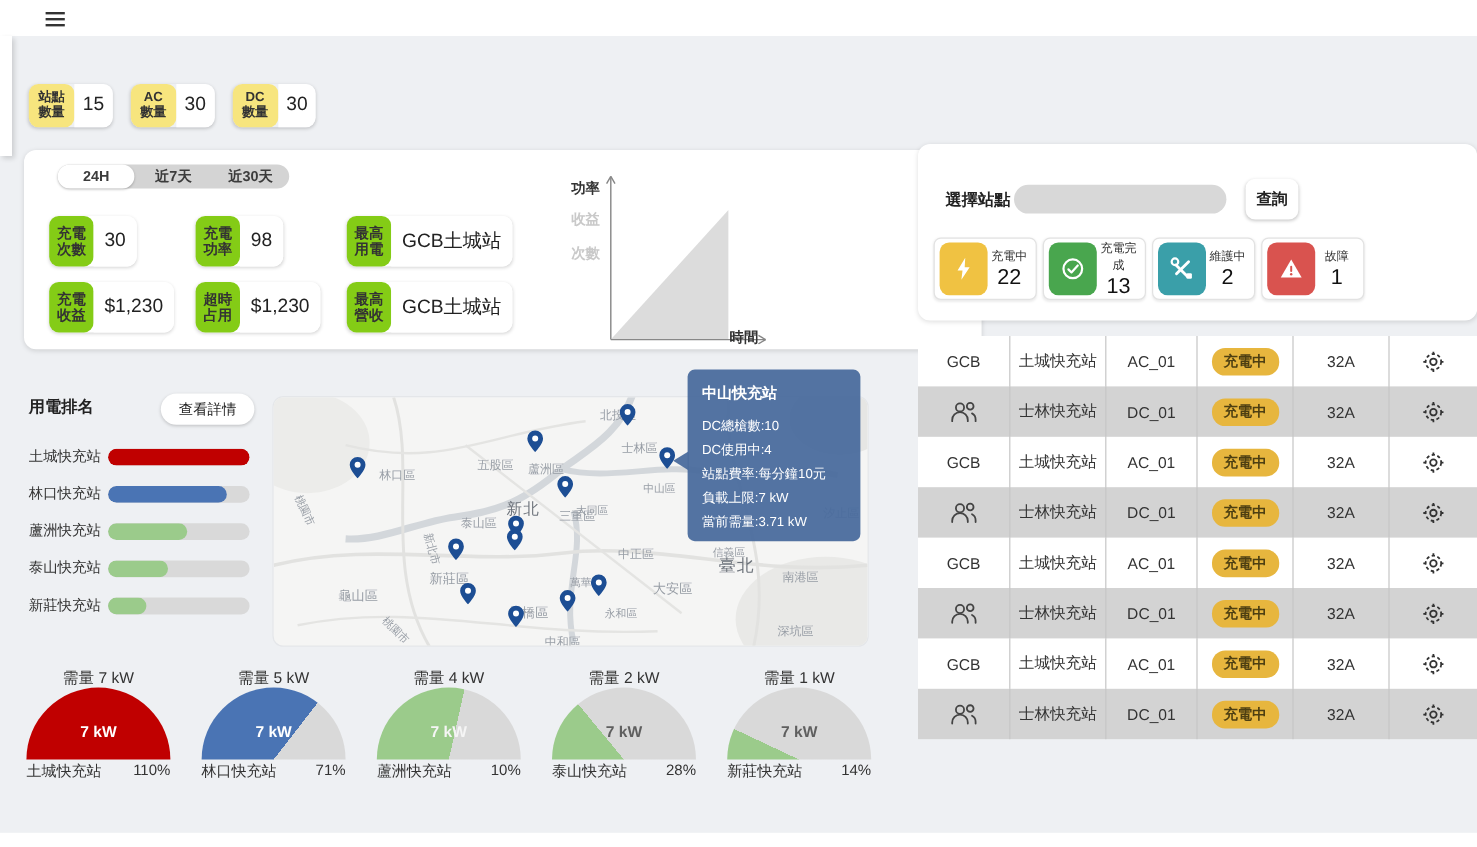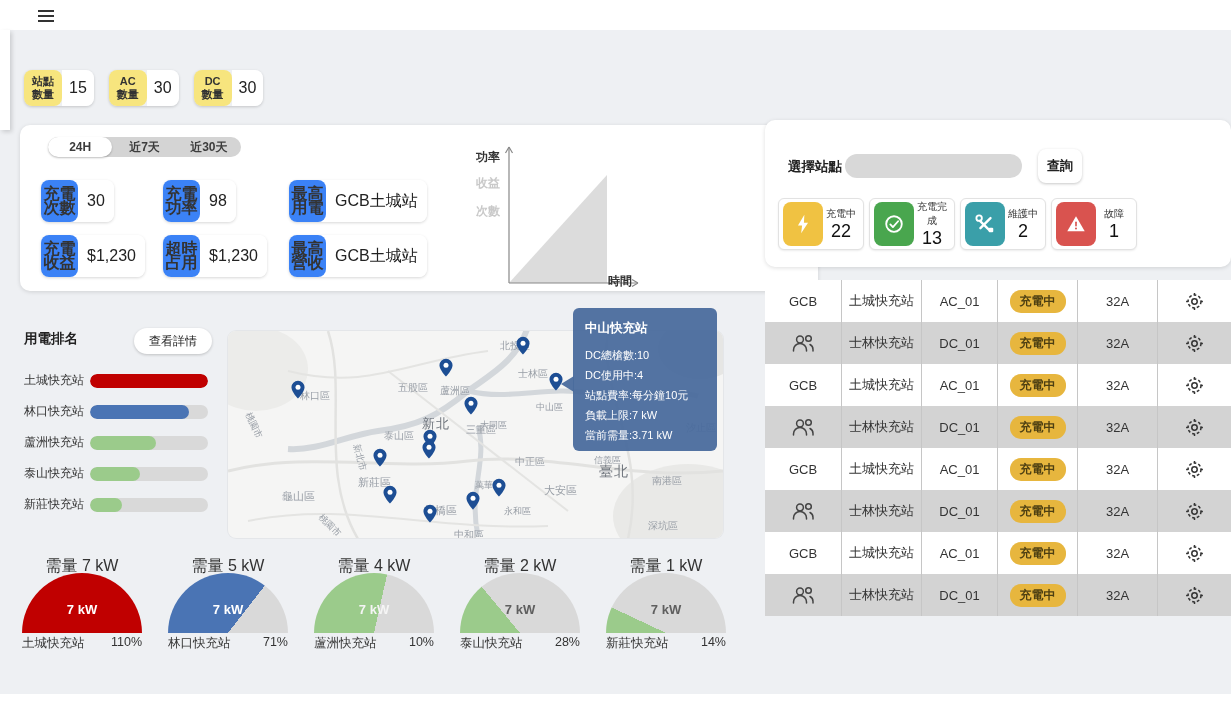--- a/index.html
+++ b/index.html
@@ -16,21 +16,21 @@
   #badges{left:24px;top:70px;display:flex;gap:15px;}
   .sum-badge{display:flex;border-radius:8px;box-shadow:0 1px 3px rgba(0,0,0,.18);}
   .sum-badge .yl{width:38px;background:#f7e57e;border-radius:8px;padding:5px 2px;text-align:center;font-size:11px;font-weight:bold;color:#333;line-height:13px;}
   .sum-badge .wv{background:#fff;border-radius:0 8px 8px 0;min-width:30px;display:flex;align-items:center;justify-content:center;font-size:16px;color:#222;padding:0 7px;}
   
   #overview-card{left:20px;top:125px;width:798px;height:166px;}
   #tabs{left:28px;top:12px;width:193px;height:20px;background:#d4d4d4;border-radius:11px;display:flex;position:absolute;}
   .tab{flex:1;display:flex;align-items:center;justify-content:center;font-size:12px;font-weight:bold;color:#3c3c3c;border-radius:11px;cursor:pointer;}
   .tab.active{background:#fff;box-shadow:0 1px 2px rgba(0,0,0,.25);}
   .stat-badge{position:absolute;display:flex;border-radius:8px;box-shadow:0 1px 3px rgba(0,0,0,.16);}
-  .stat-badge .yl{width:37px;background:#3b82f6;border-radius:8px;padding:7px 2px;text-align:center;font-size:16px;font-weight:bold;color:#333;line-height:14px;}
+  .stat-badge .yl{width:37px;background:#84cc16;border-radius:8px;padding:7px 2px;text-align:center;font-size:12px;font-weight:bold;color:#333;line-height:14px;}
   .stat-badge .wv{background:#fff;border-radius:0 8px 8px 0;display:flex;align-items:center;font-size:16px;color:#222;padding:0 9px;white-space:nowrap;}
   .axis-label{position:absolute;font-size:12px;color:#333;font-weight:bold;}
   .axis-label.dim{color:#c9c9c9;font-weight:bold;}
   
   #ranking-title{left:24px;top:330px;font-size:13.5px;font-weight:bold;color:#222;}
   #detail-btn{left:134px;top:328px;width:78px;height:26px;background:#fff;border:none;border-radius:13px;box-shadow:0 1px 3px rgba(0,0,0,.2);font-size:12px;color:#222;cursor:pointer;}
   #ranking-rows{left:24px;top:365px;width:184px;}
   .rank-row{display:flex;align-items:center;height:31px;}
   .rank-row .nm{width:66px;font-size:12px;color:#333;}
   .rank-row .track{flex:1;height:14px;background:#d9d9d9;border-radius:7px;overflow:hidden;}
@@ -40,21 +40,21 @@
   .map-label{position:absolute;color:#979da5;white-space:nowrap;}
   .map-pin{position:absolute;width:15px;height:19px;transform:translate(-50%,-100%);cursor:pointer;}
   
   #tooltip{left:573px;top:308px;width:144px;height:143px;background:rgba(74,107,157,.95);border-radius:6px;color:#fff;padding:12px 12px;z-index:5;}
   #tooltip .tt-title{font-size:12.5px;font-weight:bold;margin-bottom:8px;}
   #tooltip .tt-line{font-size:11px;line-height:20px;white-space:nowrap;}
   #tooltip .ptr{position:absolute;left:-12px;top:68px;width:0;height:0;border-top:8px solid transparent;border-bottom:8px solid transparent;border-right:13px solid rgba(74,107,157,.95);}
   
   #gauges{left:22px;top:556px;display:flex;gap:26px;}
   .gauge{width:120px;text-align:center;position:relative;}
-  .gauge .demand{font-size:16px;color:#333;height:17px;}
+  .gauge .demand{font-size:13px;color:#333;height:17px;}
   .gauge .arc{width:120px;height:60px;border-radius:120px 120px 0 0;position:relative;}
   .gauge .cval{position:absolute;left:0;right:0;bottom:16px;font-size:13px;font-weight:bold;}
   .gauge .foot{display:flex;justify-content:space-between;font-size:12.5px;color:#333;margin-top:2px;}
   
   #station-card{left:765px;top:120px;width:466px;height:147px;}
   #select-label{left:23px;top:38px;position:absolute;font-size:13.5px;font-weight:bold;color:#222;}
   #station-input{left:80px;top:34px;position:absolute;width:177px;height:24px;background:#d8d8d8;border:none;border-radius:12px;padding:0 12px;font-size:12px;}
   #query-btn{left:273px;top:29px;position:absolute;width:44px;height:34px;background:#fff;border:none;border-radius:8px;box-shadow:0 1px 3px rgba(0,0,0,.22);font-size:13px;font-weight:bold;color:#222;cursor:pointer;}
   #status-cards{left:13px;top:78px;position:absolute;display:flex;gap:5px;}
   .st-card{width:86px;height:52px;background:#fff;border:1px solid #e2e2e2;border-radius:6px;box-shadow:0 1px 2px rgba(0,0,0,.08);display:flex;align-items:center;padding:4px;}
@@ -196,21 +196,21 @@
       <path d="M100,0 C120,60 90,140 130,208" stroke="#e2e2e0" stroke-width="2.5" fill="none"></path>
       <path d="M380,0 C370,60 420,120 400,208" stroke="#e2e2e0" stroke-width="2.5" fill="none"></path>
       <path d="M160,40 L340,180" stroke="#e4e4e2" stroke-width="2" fill="none"></path>
       <path d="M60,40 C140,60 180,30 260,20" stroke="#e4e4e2" stroke-width="2" fill="none"></path>
       <path d="M20,190 C120,170 200,200 320,195" stroke="#e4e4e2" stroke-width="2" fill="none"></path>
     </svg>
     <div id="map-labels">
         <span class="map-label" style="left: 272px; top: 8px; font-size: 10px;">北投區</span>
         <span class="map-label" style="left: 290px; top: 36px; font-size: 10px;">士林區</span>
         <span class="map-label" style="left: 308px; top: 70px; font-size: 9px;">中山區</span>
-        <span class="map-label" style="left: 72px; top: 58px; font-size: 10px;">林口區</span>
+        <span class="map-label" style="left: 88px; top: 58px; font-size: 10px;">林口區</span>
         <span class="map-label" style="left: 170px; top: 50px; font-size: 10px;">五股區</span>
         <span class="map-label" style="left: 212px; top: 53px; font-size: 10px;">蘆洲區</span>
         <span class="map-label" style="left: 194px; top: 84px; font-size: 13px; color: rgb(109, 115, 123); font-weight: 500; letter-spacing: 1px;">新北</span>
         <span class="map-label" style="left: 238px; top: 92px; font-size: 10px;">三重區</span>
         <span class="map-label" style="left: 156px; top: 98px; font-size: 10px;">泰山區</span>
         <span class="map-label" style="left: 130px; top: 144px; font-size: 11px;">新莊區</span>
         <span class="map-label" style="left: 54px; top: 158px; font-size: 11px;">龜山區</span>
         <span class="map-label" style="left: 196px; top: 172px; font-size: 11px;">板橋區</span>
         <span class="map-label" style="left: 226px; top: 197px; font-size: 10px;">中和區</span>
         <span class="map-label" style="left: 247px; top: 148px; font-size: 9px;">萬華區</span>

